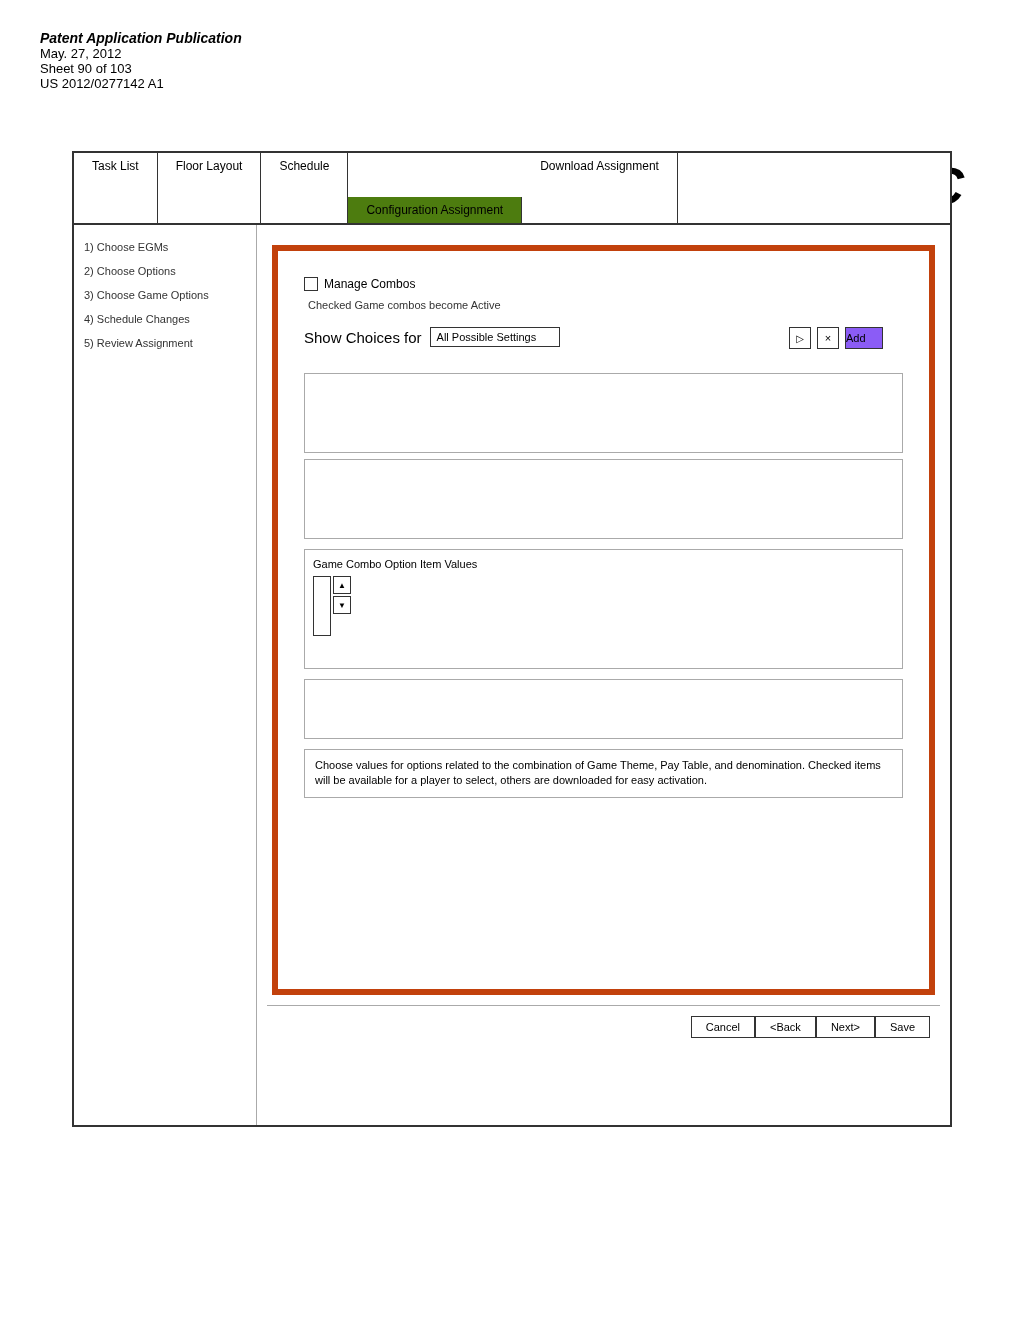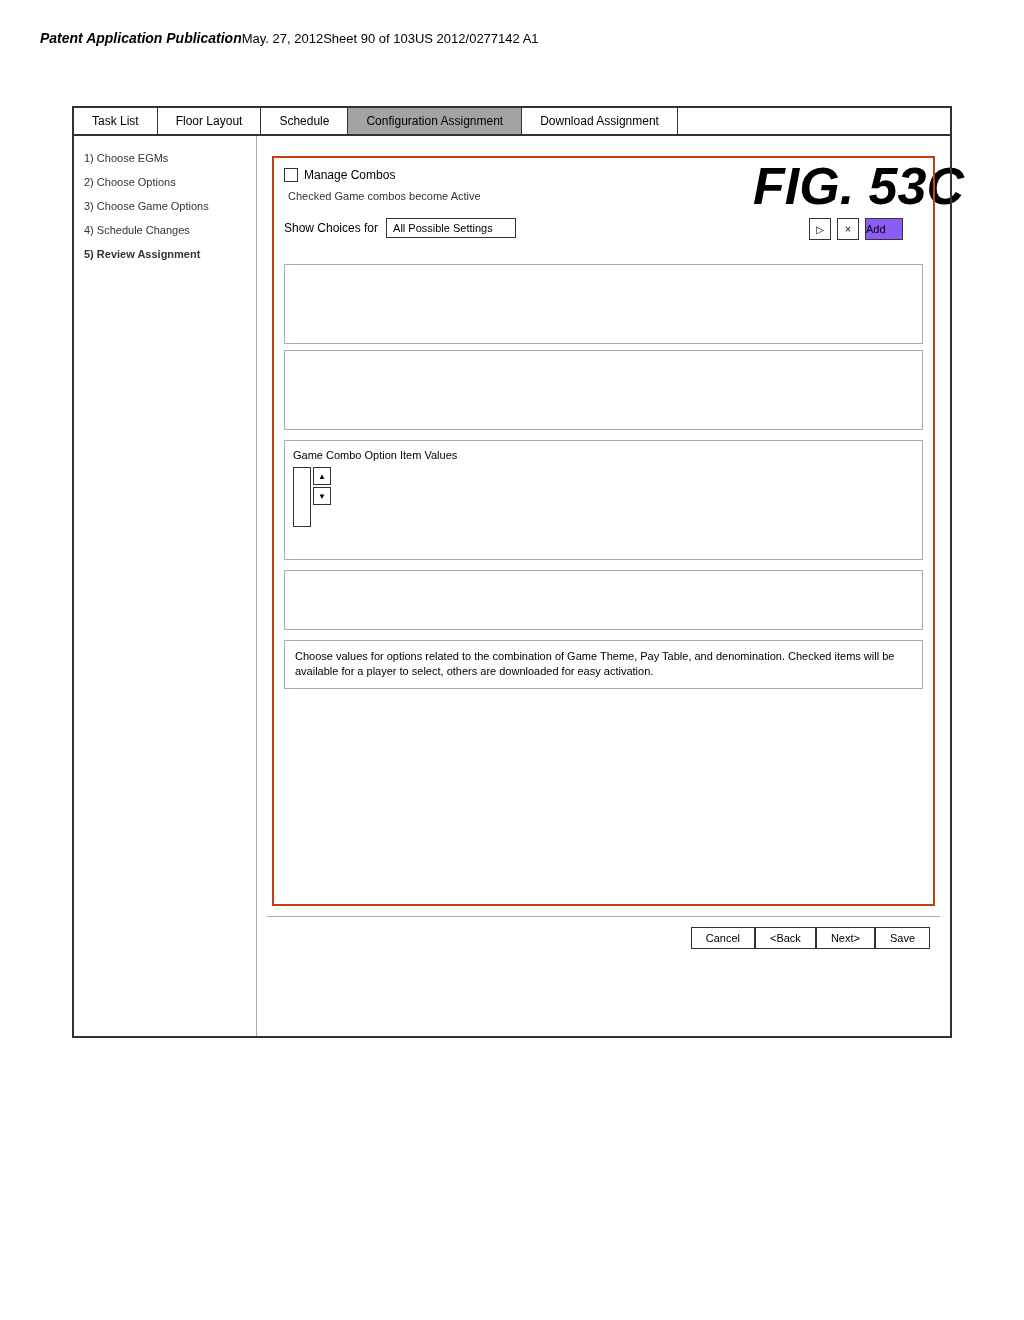--- a/index.html
+++ b/index.html
@@ -18,20 +18,21 @@
       position: relative;
       padding: 20px 40px;
     }
 
     .header {
       display: flex;
       justify-content: flex-start;
       align-items: baseline;
       padding: 10px 0 20px 0;
       font-size: 13px;
+      flex-direction: column;
     }
 
     .header-left {
       font-weight: bold;
       font-style: italic;
       font-size: 14px;
     }
 
     .header-center {
       font-size: 13px;
@@ -73,22 +74,23 @@
       background: #fff;
       cursor: pointer;
       white-space: nowrap;
     }
 
     .tab:first-child {
       border-left: none;
     }
 
     .tab.active {
-      background: #a3a3a3;
+      background: #4d7c0f;
       font-weight: normal;
+      margin-top: 44px;
     }
 
     
     .content-area {
       display: flex;
       min-height: 900px;
     }
 
     
     .task-list-panel {
@@ -99,35 +101,35 @@
     }
 
     .task-item {
       padding: 6px 10px;
       font-size: 11px;
       cursor: pointer;
       color: #333;
     }
 
     .task-item.active {
-      font-weight: bold;
+      font-weight: normal;
     }
 
     
     .main-content {
       flex: 1;
       padding: 10px;
       position: relative;
     }
 
     
     .inner-panel {
-      border: 2px solid #c2410c;
+      border: 6px solid #c2410c;
       margin: 10px 5px;
-      padding: 10px;
+      padding: 26px;
       min-height: 750px;
       position: relative;
     }
 
     .manage-combos-row {
       display: flex;
       align-items: center;
       gap: 6px;
       margin-bottom: 8px;
       font-size: 12px;
@@ -150,21 +152,21 @@
 
     
     .show-choices-row {
       display: flex;
       align-items: center;
       gap: 8px;
       margin-bottom: 16px;
     }
 
     .show-choices-label {
-      font-size: 12px;
+      font-size: 15px;
       white-space: nowrap;
     }
 
     .choices-dropdown {
       border: 1px solid #333;
       padding: 3px 6px;
       font-size: 11px;
       min-width: 130px;
       display: flex;
       align-items: center;

